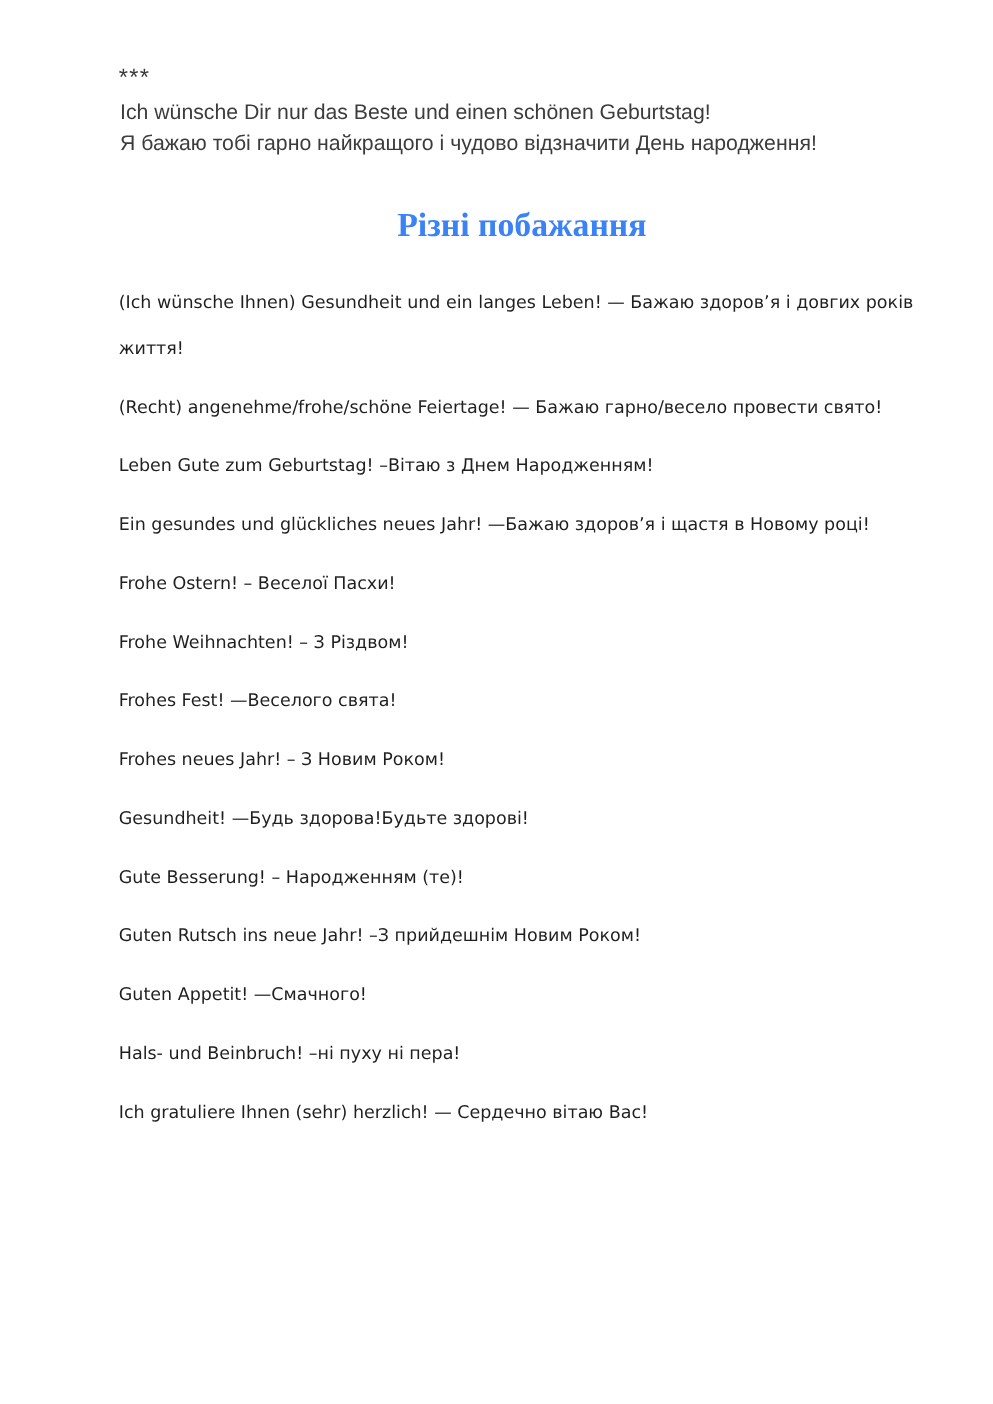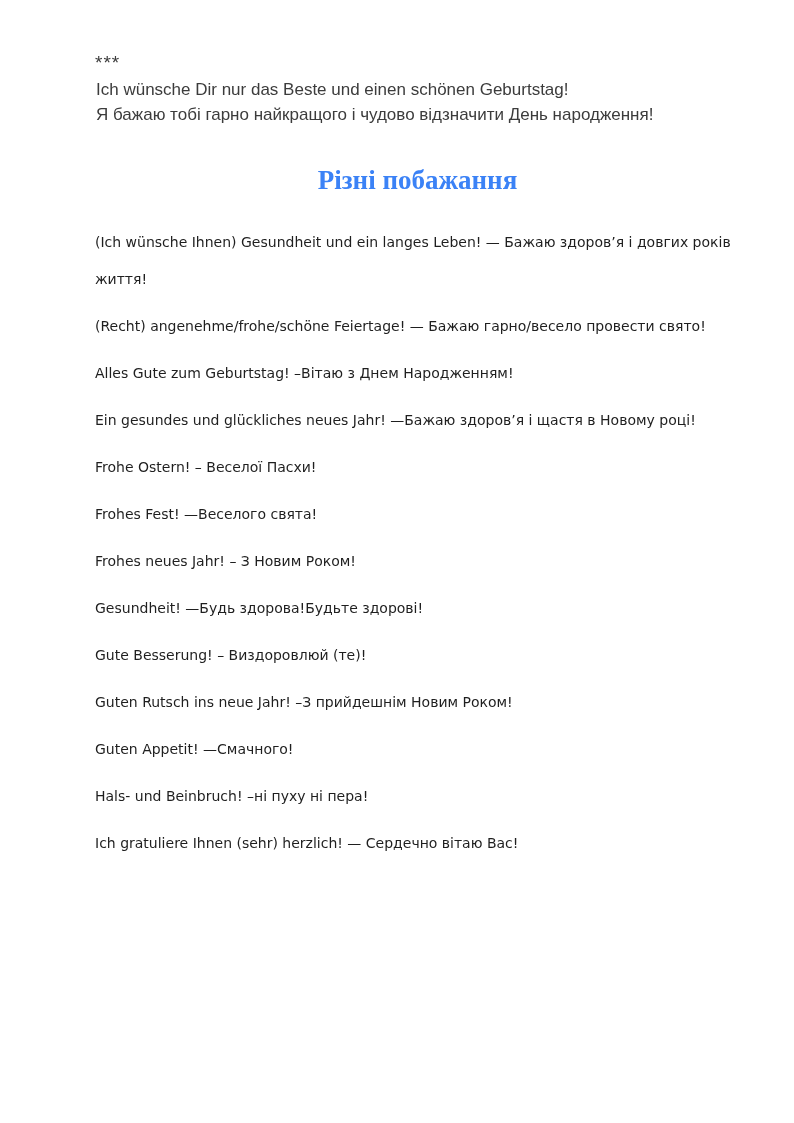--- a/index.html
+++ b/index.html
@@ -65,26 +65,27 @@
     <p class="intro-stars">***</p>
     <p class="intro-text">Ich wünsche Dir nur das Beste und einen schönen Geburtstag!</p>
     <p class="intro-text">Я бажаю тобі гарно найкращого і чудово відзначити День народження!</p>
   </div>
 
   <h1 class="heading">Різні побажання</h1>
 
   <div class="phrase-list">
     <p>(Ich wünsche Ihnen) Gesundheit und ein langes Leben! — Бажаю здоров’я і довгих років життя!</p>
     <p>(Recht) angenehme/frohe/schöne Feiertage! — Бажаю гарно/весело провести свято!</p>
-    <p>Alles Gute zum Geburtstag! –Вітаю з Днем Народженням!</p>
+    <p>Leben Gute zum Geburtstag! –Вітаю з Днем Народженням!</p>
     <p>Ein gesundes und glückliches neues Jahr! —Бажаю здоров’я і щастя в Новому році!</p>
     <p>Frohe Ostern! – Веселої Пасхи!</p>
+    <p>Frohe Weihnachten! – З Різдвом!</p>
     <p>Frohes Fest! —Веселого свята!</p>
     <p>Frohes neues Jahr! – З Новим Роком!</p>
     <p>Gesundheit! —Будь здорова!Будьте здорові!</p>
-    <p>Gute Besserung! – Виздоровлюй (те)!</p>
+    <p>Gute Besserung! – Народженням (те)!</p>
     <p>Guten Rutsch ins neue Jahr! –З прийдешнім Новим Роком!</p>
     <p>Guten Appetit! —Смачного!</p>
     <p>Hals- und Beinbruch! –ні пуху ні пера!</p>
     <p>Ich gratuliere Ihnen (sehr) herzlich! — Сердечно вітаю Вас!</p>
   </div>
 
 </div>
 
 </body></html>

